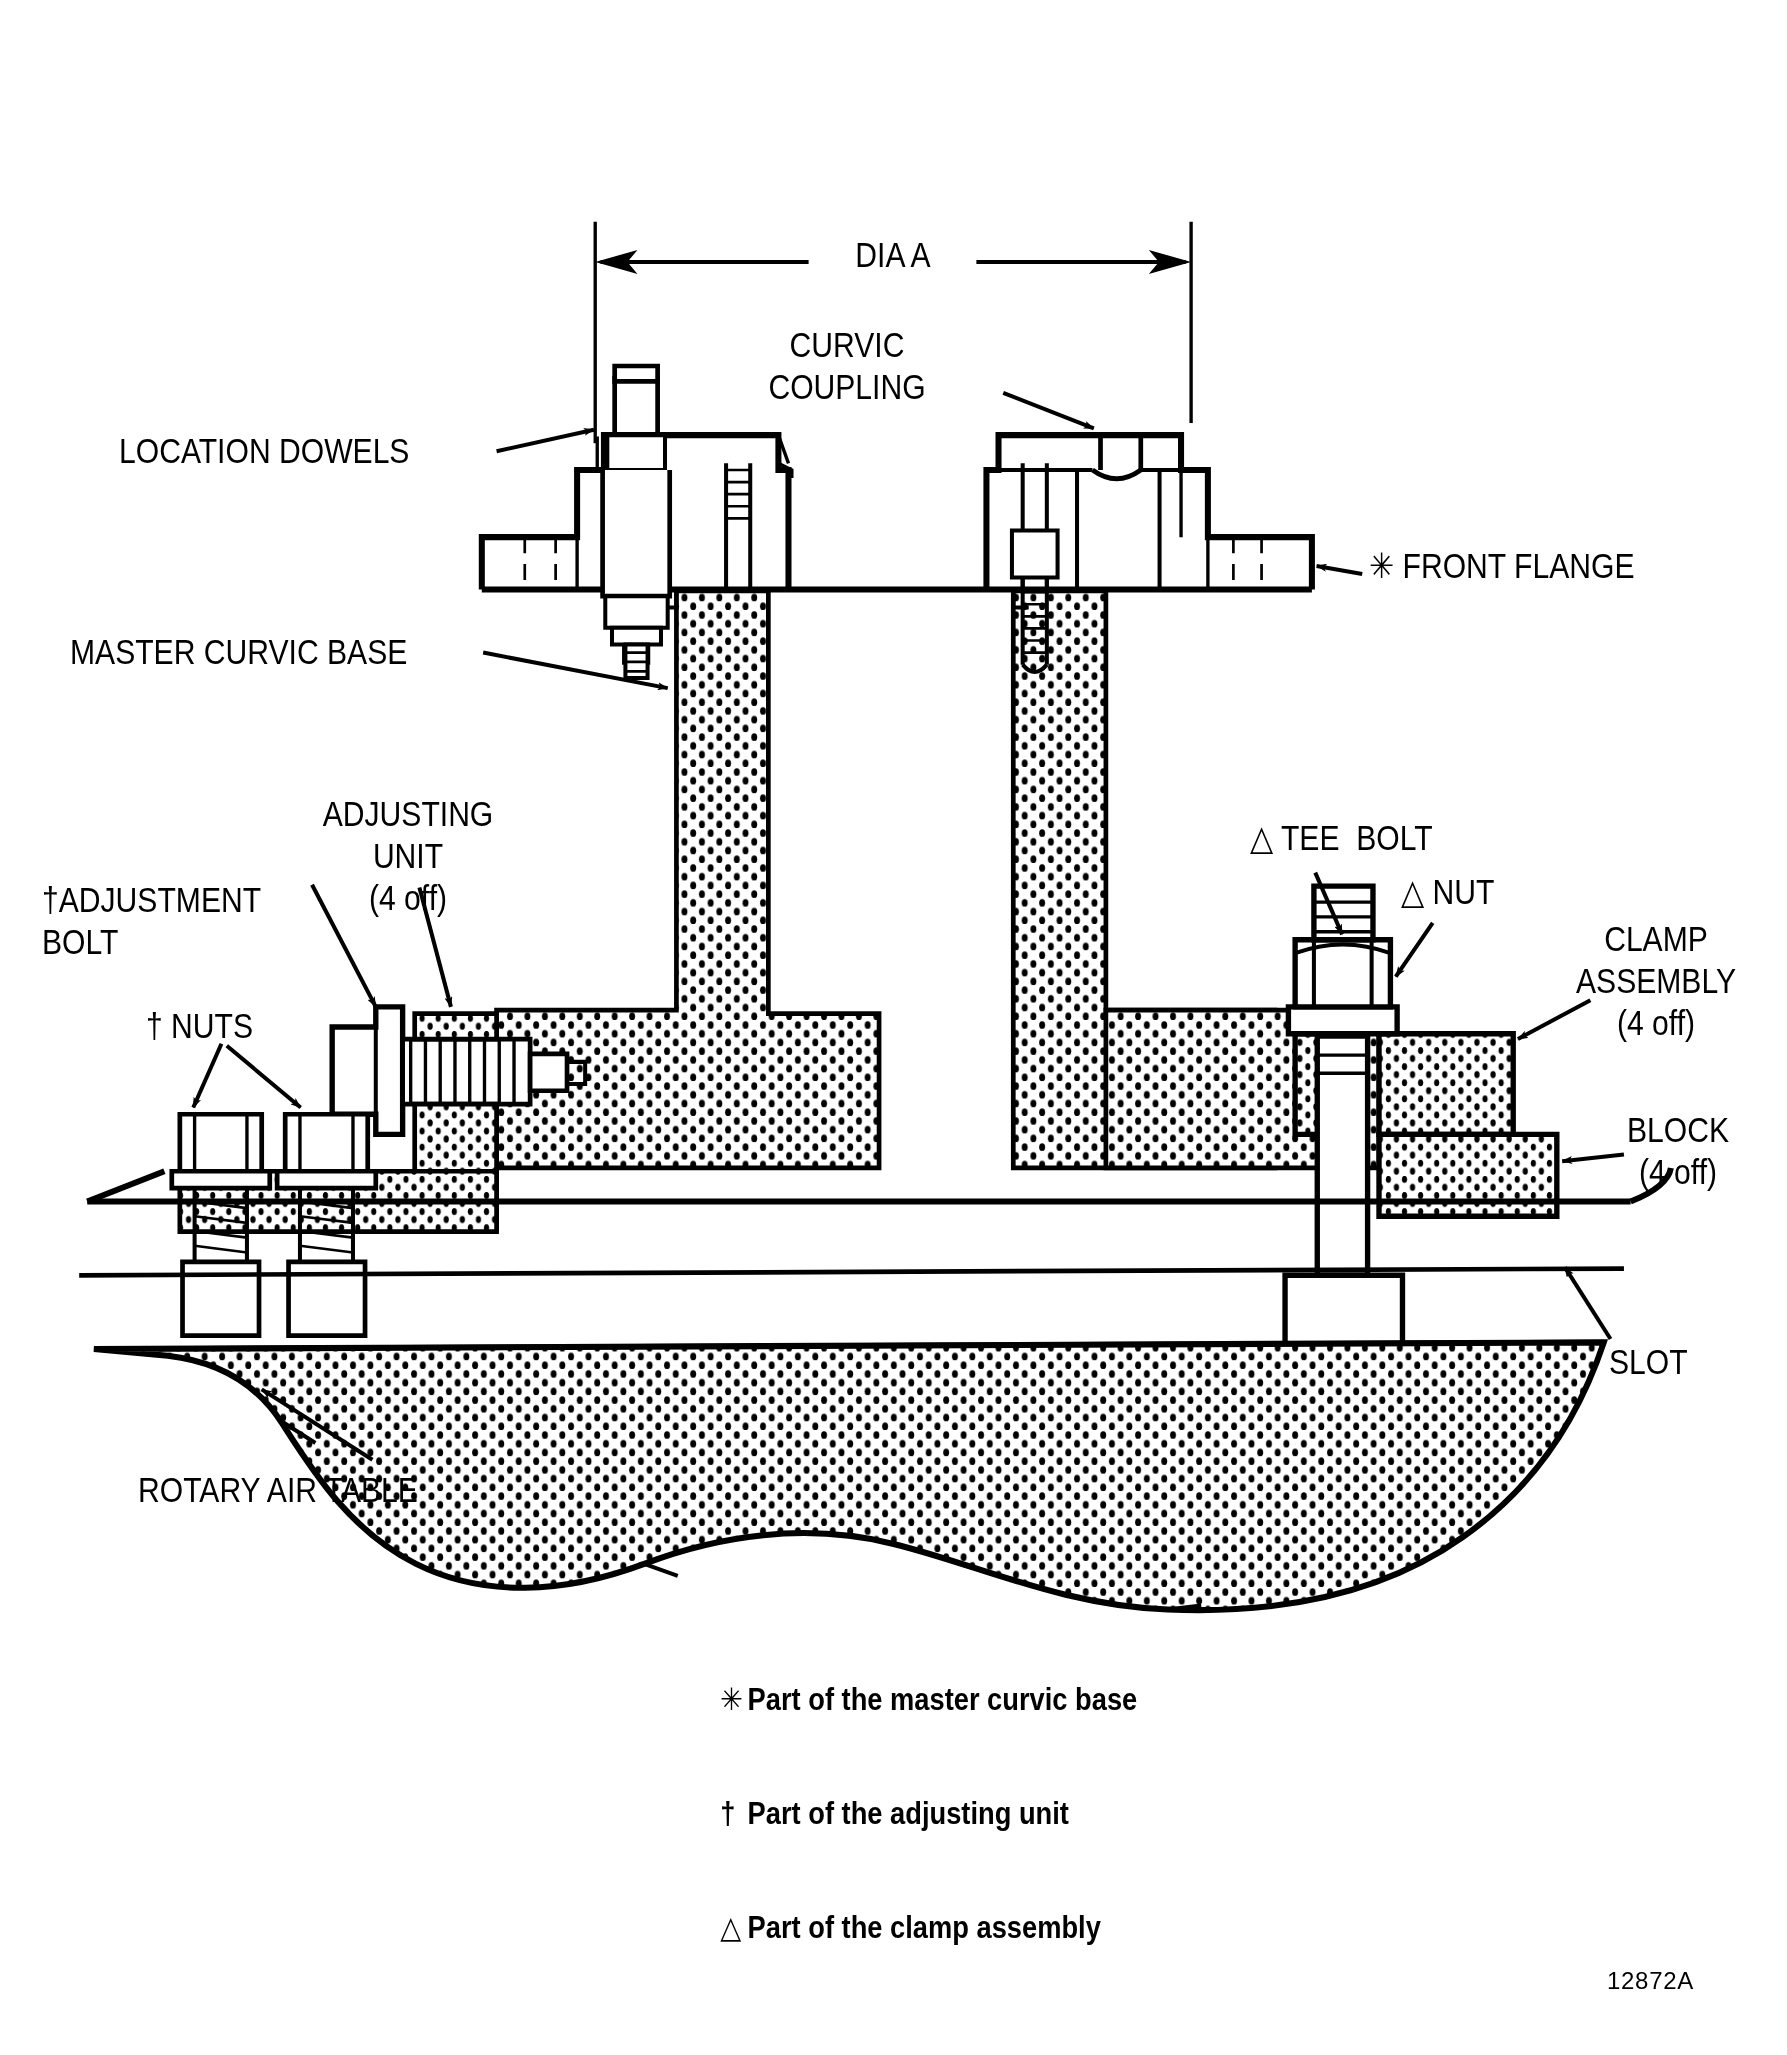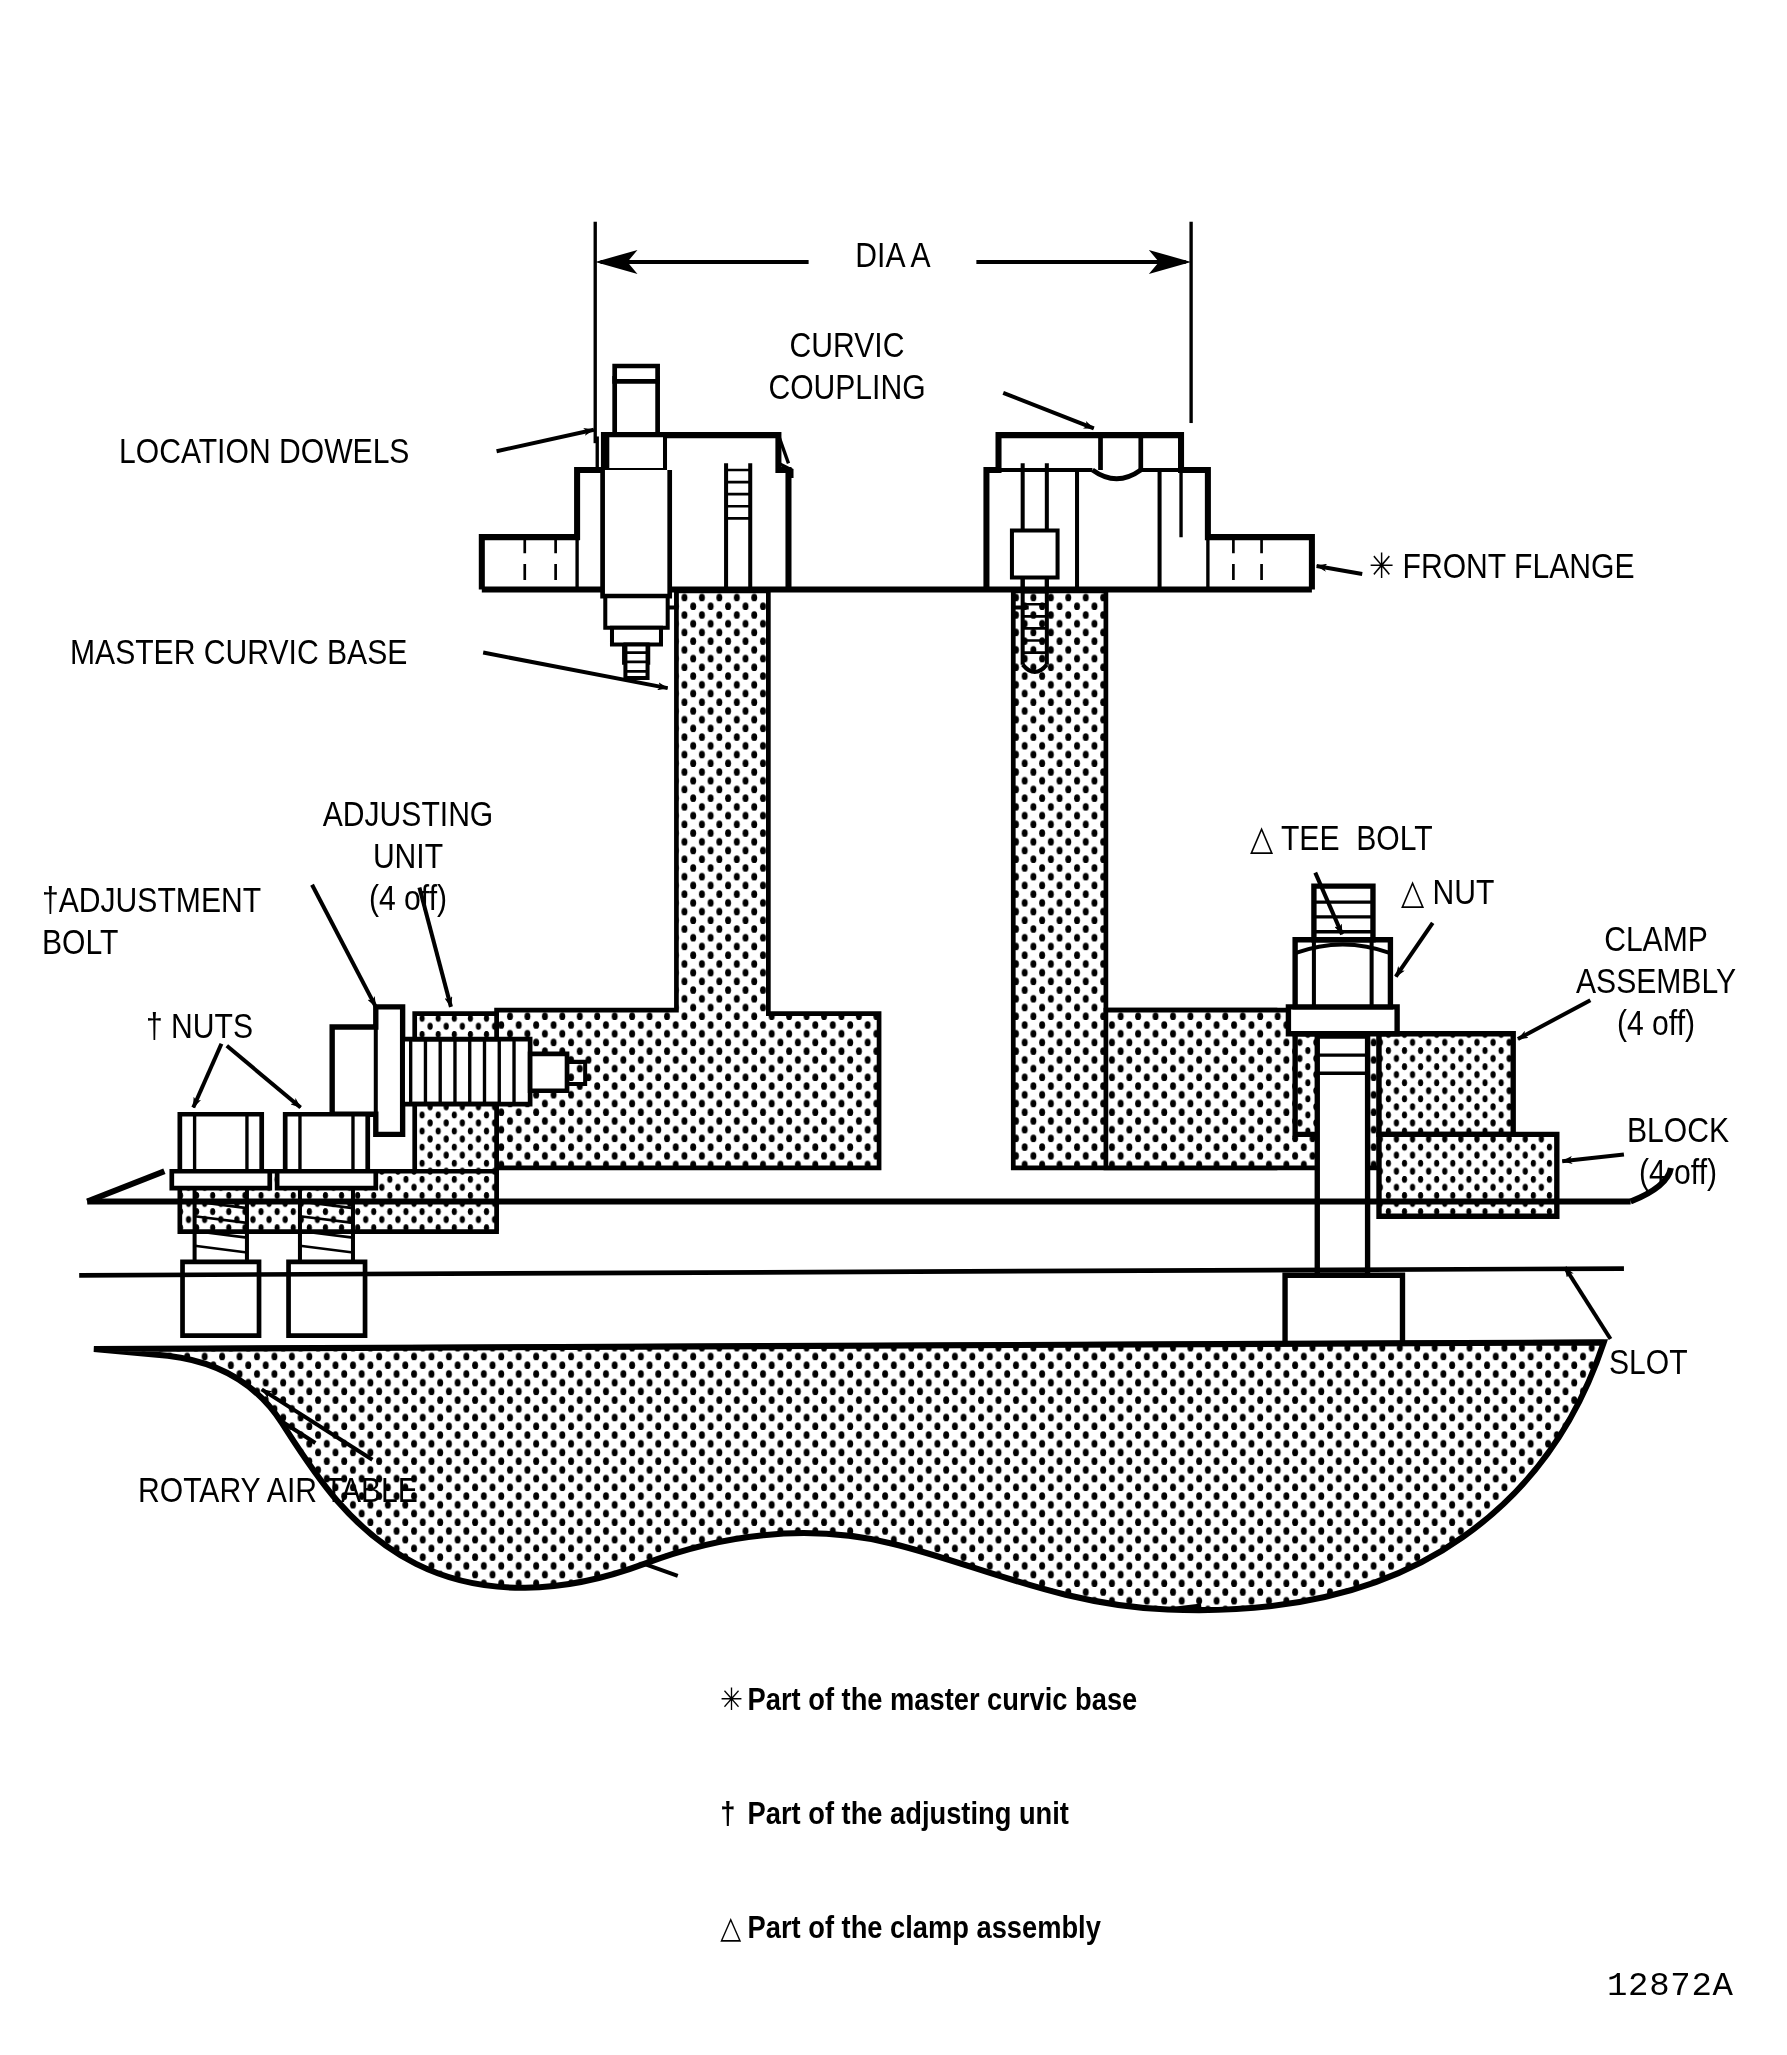--- a/index.html
+++ b/index.html
@@ -9,22 +9,22 @@
   svg#drawing{position:absolute;left:0;top:0;width:1787px;height:2056px;}
   .lbl{position:absolute;white-space:pre;font-weight:400;color:#000;
        font-family:"Liberation Sans","DejaVu Sans",sans-serif;
        transform:scaleX(0.86);transform-origin:left top;}
   .lbl.big{font-size:35px;line-height:42px;}
   .lbl.ctr{text-align:center;transform-origin:center top;}
   .legend{position:absolute;font-size:31px;line-height:38px;white-space:pre;
           font-family:"Liberation Sans","DejaVu Sans",sans-serif;
           transform:scaleX(0.88);transform-origin:left top;}
   .legend .sym{display:inline-block;width:31px;}
-  .code{position:absolute;font-size:34px;letter-spacing:0.7px;
-        font-family:Liberation Mono, monospace;}
+  .code{position:absolute;font-size:24px;letter-spacing:0.7px;
+        font-family:Liberation Sans, sans-serif;}
 </style>
 </head>
 <body>
 
 <div id="stage">
 
 <svg id="drawing" viewBox="0 0 2663 3063">
   <defs>
 
     <pattern id="stipple" width="26" height="26" patternUnits="userSpaceOnUse">

